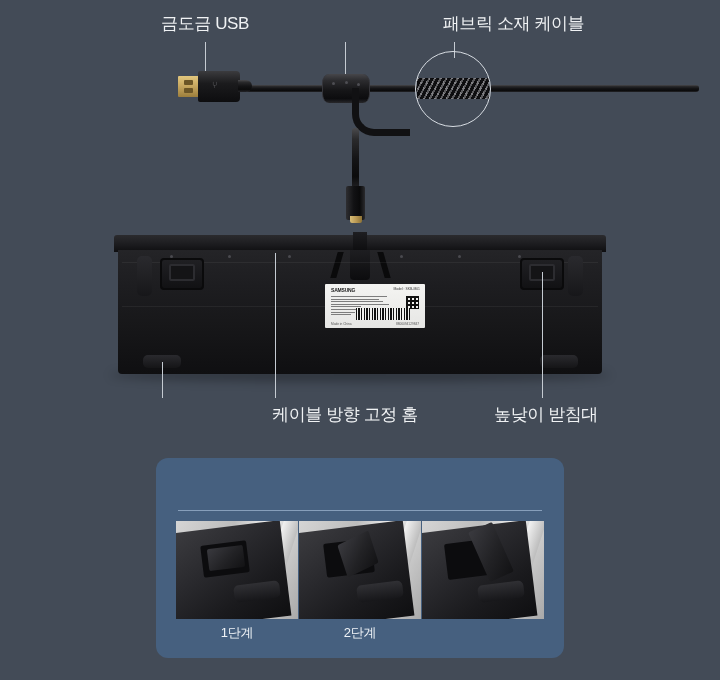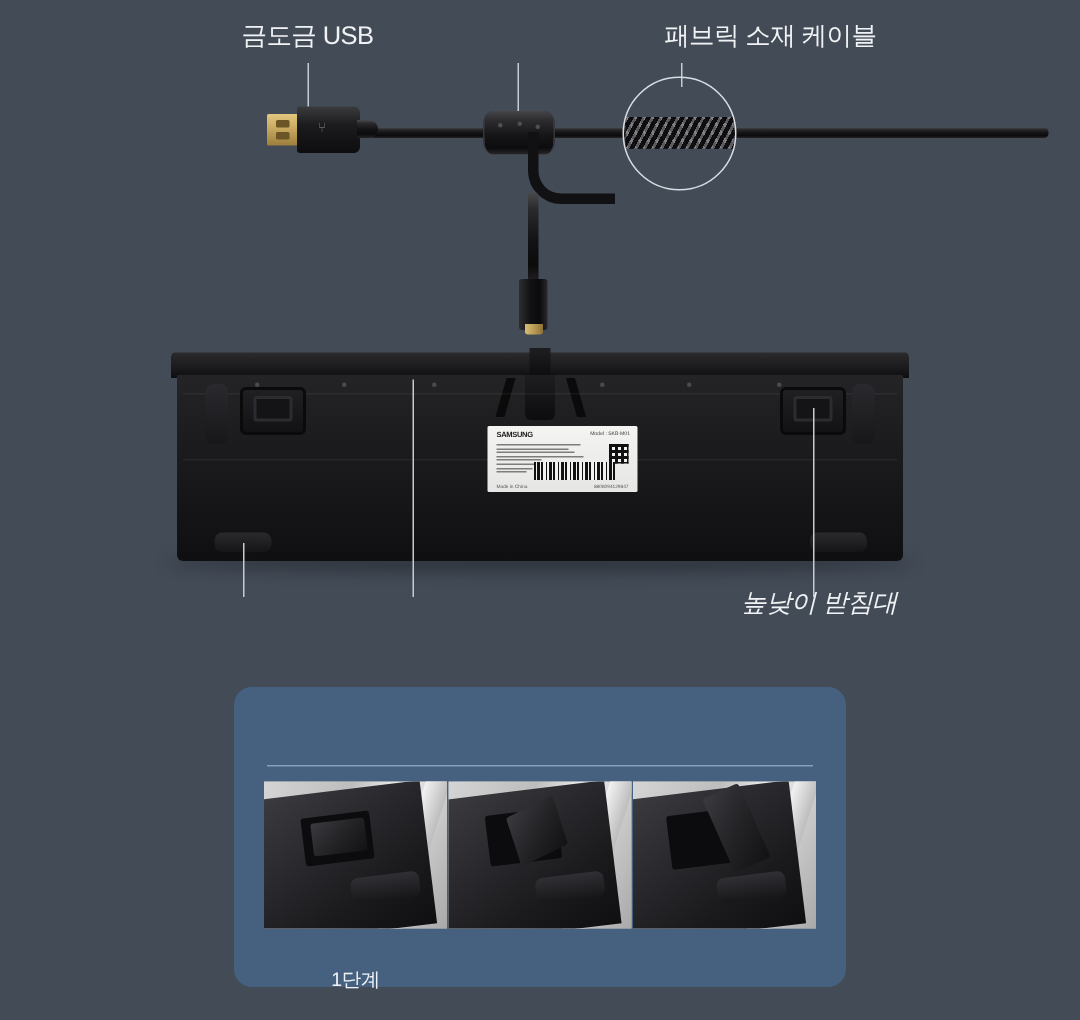--- a/index.html
+++ b/index.html
@@ -220,21 +220,20 @@
     position: absolute;
     overflow: hidden;
     background: #c9c9c9;
   }
   .thumb-caption {
     position: absolute;
     color: #eef2f6;
     font-size: 13px;
     text-align: center;
     letter-spacing: -0.3px;
-    margin-top: 20px;
   }
   
   .ph-bg {
     position: absolute; inset: 0;
     background: linear-gradient(118deg, #d5d5d5 0%, #bdbdbd 34%, #efefef 52%, #cfcfcf 70%, #a9a9a9 100%);
   }
   .ph-body {
     position: absolute;
     background: linear-gradient(150deg, #3d3d41 0%, #2a2a2e 38%, #1a1a1d 70%, #0f0f11 100%);
   }
@@ -342,23 +341,24 @@
     </div>
     <div class="qrcode" style="right:6px; top:12px; width:13px; height:13px;"></div>
     <div class="barcode" style="left:31px; bottom:8px; width:54px; height:12px;"></div>
     <span class="spec-foot" style="left:6px; bottom:2px; font-size:3.2px;">Made in China</span>
     <span class="spec-foot" style="right:6px; bottom:2px; font-size:3.2px;">8806094129847</span>
   </div>
 
   <div class="leader" style="left:162px; top:362px; height:36px;"></div>
 
   <div class="leader" style="left:275px; top:253px; height:145px;"></div>
+  <div class="callout-label" style="left:265px; top:403px; width:160px;">케이블 방향 고정 홈</div>
 
   <div class="leader" style="left:542px; top:272px; height:126px;"></div>
-  <div class="callout-label" style="left:490px; top:390px; width:112px;font-style:italic;">높낮이 받침대</div>
+  <div class="callout-label" style="left:490px; top:403px; width:112px;">높낮이 받침대</div>
 
   <div class="info-card" style="left:156px; top:458px; width:408px; height:200px;">
 
     <div class="card-divider" style="left:22px; top:52px; width:364px;"></div>
 
     <div class="thumb" style="left:20px; top:63px; width:122px; height:98px;">
       <div class="ph-bg"></div>
       <div class="ph-edge" style="left:92px; top:-6px; width:16px; height:112px; transform:rotate(18deg);"></div>
       <div class="ph-body" style="left:-8px; top:6px; width:118px; height:96px; transform:rotate(-7deg);"></div>
       <div class="ph-recess" style="left:26px; top:22px; width:46px; height:32px; transform:rotate(-7deg);"></div>
@@ -368,20 +368,21 @@
     <span class="thumb-caption" style="left:20px; top:166px; width:122px;">1단계</span>
 
     <div class="thumb" style="left:143px; top:63px; width:122px; height:98px;">
       <div class="ph-bg"></div>
       <div class="ph-edge" style="left:92px; top:-6px; width:16px; height:112px; transform:rotate(18deg);"></div>
       <div class="ph-body" style="left:-8px; top:6px; width:118px; height:96px; transform:rotate(-7deg);"></div>
       <div class="ph-recess" style="left:26px; top:20px; width:48px; height:34px; transform:rotate(-7deg);"></div>
       <div class="ph-stand" style="left:42px; top:16px; width:34px; height:34px; transform:rotate(-18deg) skewY(-8deg);"></div>
       <div class="ph-pad" style="left:58px; top:62px; width:46px; height:17px; transform:rotate(-7deg);"></div>
     </div>
+    <span class="thumb-caption" style="left:143px; top:166px; width:122px;">2단계</span>
 
     <div class="thumb" style="left:266px; top:63px; width:122px; height:98px;">
       <div class="ph-bg"></div>
       <div class="ph-edge" style="left:92px; top:-6px; width:16px; height:112px; transform:rotate(18deg);"></div>
       <div class="ph-body" style="left:-8px; top:6px; width:118px; height:96px; transform:rotate(-7deg);"></div>
       <div class="ph-recess" style="left:24px; top:20px; width:50px; height:36px; transform:rotate(-7deg);"></div>
       <div class="ph-stand" style="left:56px; top:4px; width:26px; height:54px; transform:rotate(-24deg);"></div>
       <div class="ph-pad" style="left:56px; top:62px; width:46px; height:17px; transform:rotate(-7deg);"></div>
     </div>
   </div>

